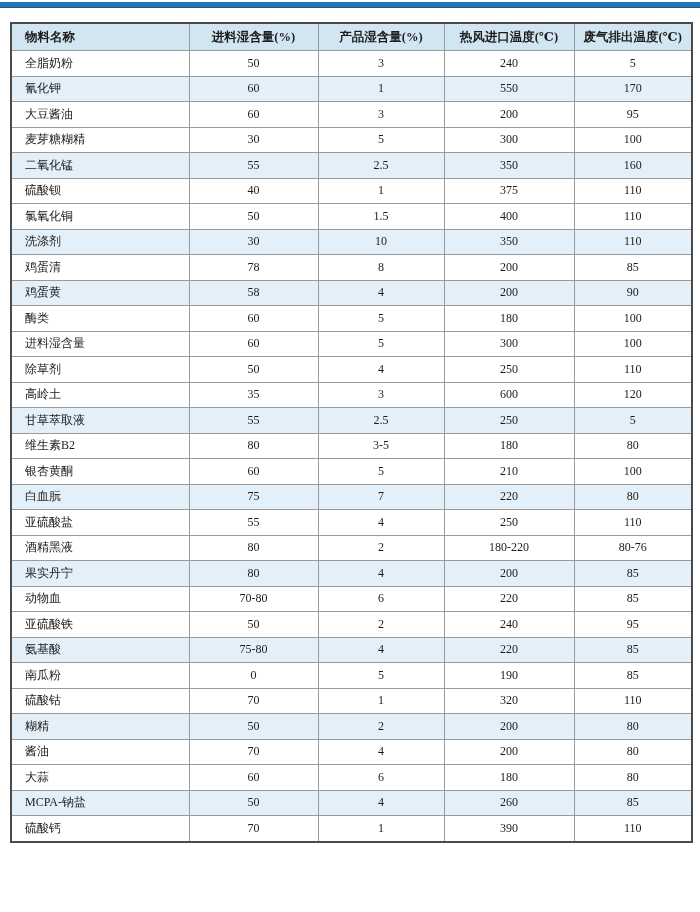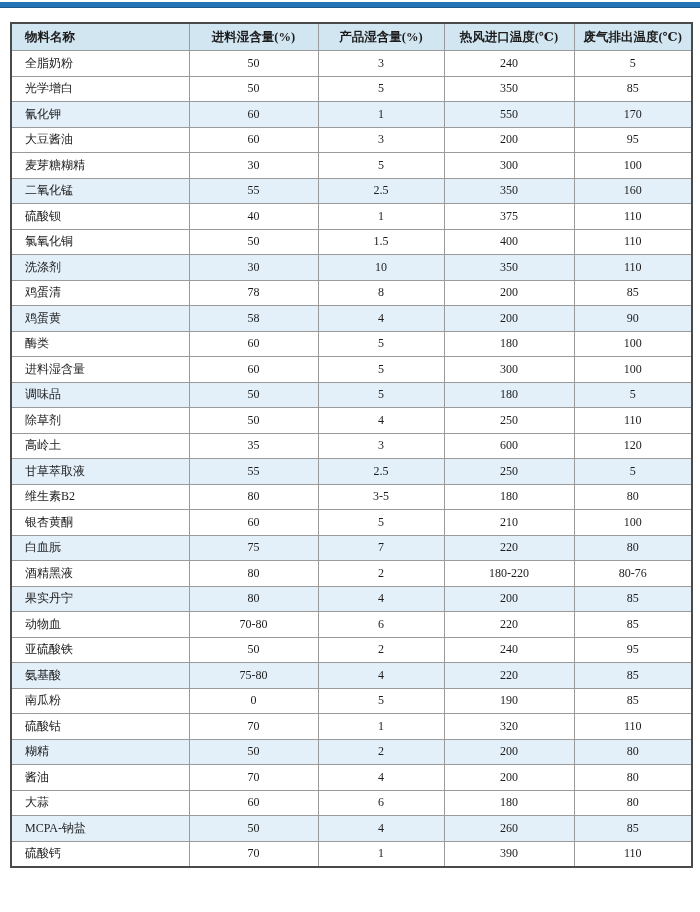--- a/index.html
+++ b/index.html
@@ -88,27 +88,20 @@
         </tr>
     </thead>
     <tbody id="table-body">
         <tr>
           <td class="name-col">全脂奶粉</td>
           <td class="num-col">50</td>
           <td class="num-col">3</td>
           <td class="num-col">240</td>
           <td class="num-col">5</td>
         </tr>
-        <tr>
-          <td class="name-col">光学增白</td>
-          <td class="num-col">50</td>
-          <td class="num-col">5</td>
-          <td class="num-col">350</td>
-          <td class="num-col">85</td>
-        </tr>
         <tr class="hl">
           <td class="name-col">氰化钾</td>
           <td class="num-col">60</td>
           <td class="num-col">1</td>
           <td class="num-col">550</td>
           <td class="num-col">170</td>
         </tr>
         <tr>
           <td class="name-col">大豆酱油</td>
           <td class="num-col">60</td>
@@ -172,27 +165,20 @@
           <td class="num-col">180</td>
           <td class="num-col">100</td>
         </tr>
         <tr>
           <td class="name-col">进料湿含量</td>
           <td class="num-col">60</td>
           <td class="num-col">5</td>
           <td class="num-col">300</td>
           <td class="num-col">100</td>
         </tr>
-        <tr class="hl">
-          <td class="name-col">调味品</td>
-          <td class="num-col">50</td>
-          <td class="num-col">5</td>
-          <td class="num-col">180</td>
-          <td class="num-col">5</td>
-        </tr>
         <tr>
           <td class="name-col">除草剂</td>
           <td class="num-col">50</td>
           <td class="num-col">4</td>
           <td class="num-col">250</td>
           <td class="num-col">110</td>
         </tr>
         <tr>
           <td class="name-col">高岭土</td>
           <td class="num-col">35</td>
@@ -222,20 +208,27 @@
           <td class="num-col">100</td>
         </tr>
         <tr class="hl">
           <td class="name-col">白血朊</td>
           <td class="num-col">75</td>
           <td class="num-col">7</td>
           <td class="num-col">220</td>
           <td class="num-col">80</td>
         </tr>
         <tr>
+          <td class="name-col">亚硫酸盐</td>
+          <td class="num-col">55</td>
+          <td class="num-col">4</td>
+          <td class="num-col">250</td>
+          <td class="num-col">110</td>
+        </tr>
+        <tr>
           <td class="name-col">酒精黑液</td>
           <td class="num-col">80</td>
           <td class="num-col">2</td>
           <td class="num-col">180-220</td>
           <td class="num-col">80-76</td>
         </tr>
         <tr class="hl">
           <td class="name-col">果实丹宁</td>
           <td class="num-col">80</td>
           <td class="num-col">4</td>

